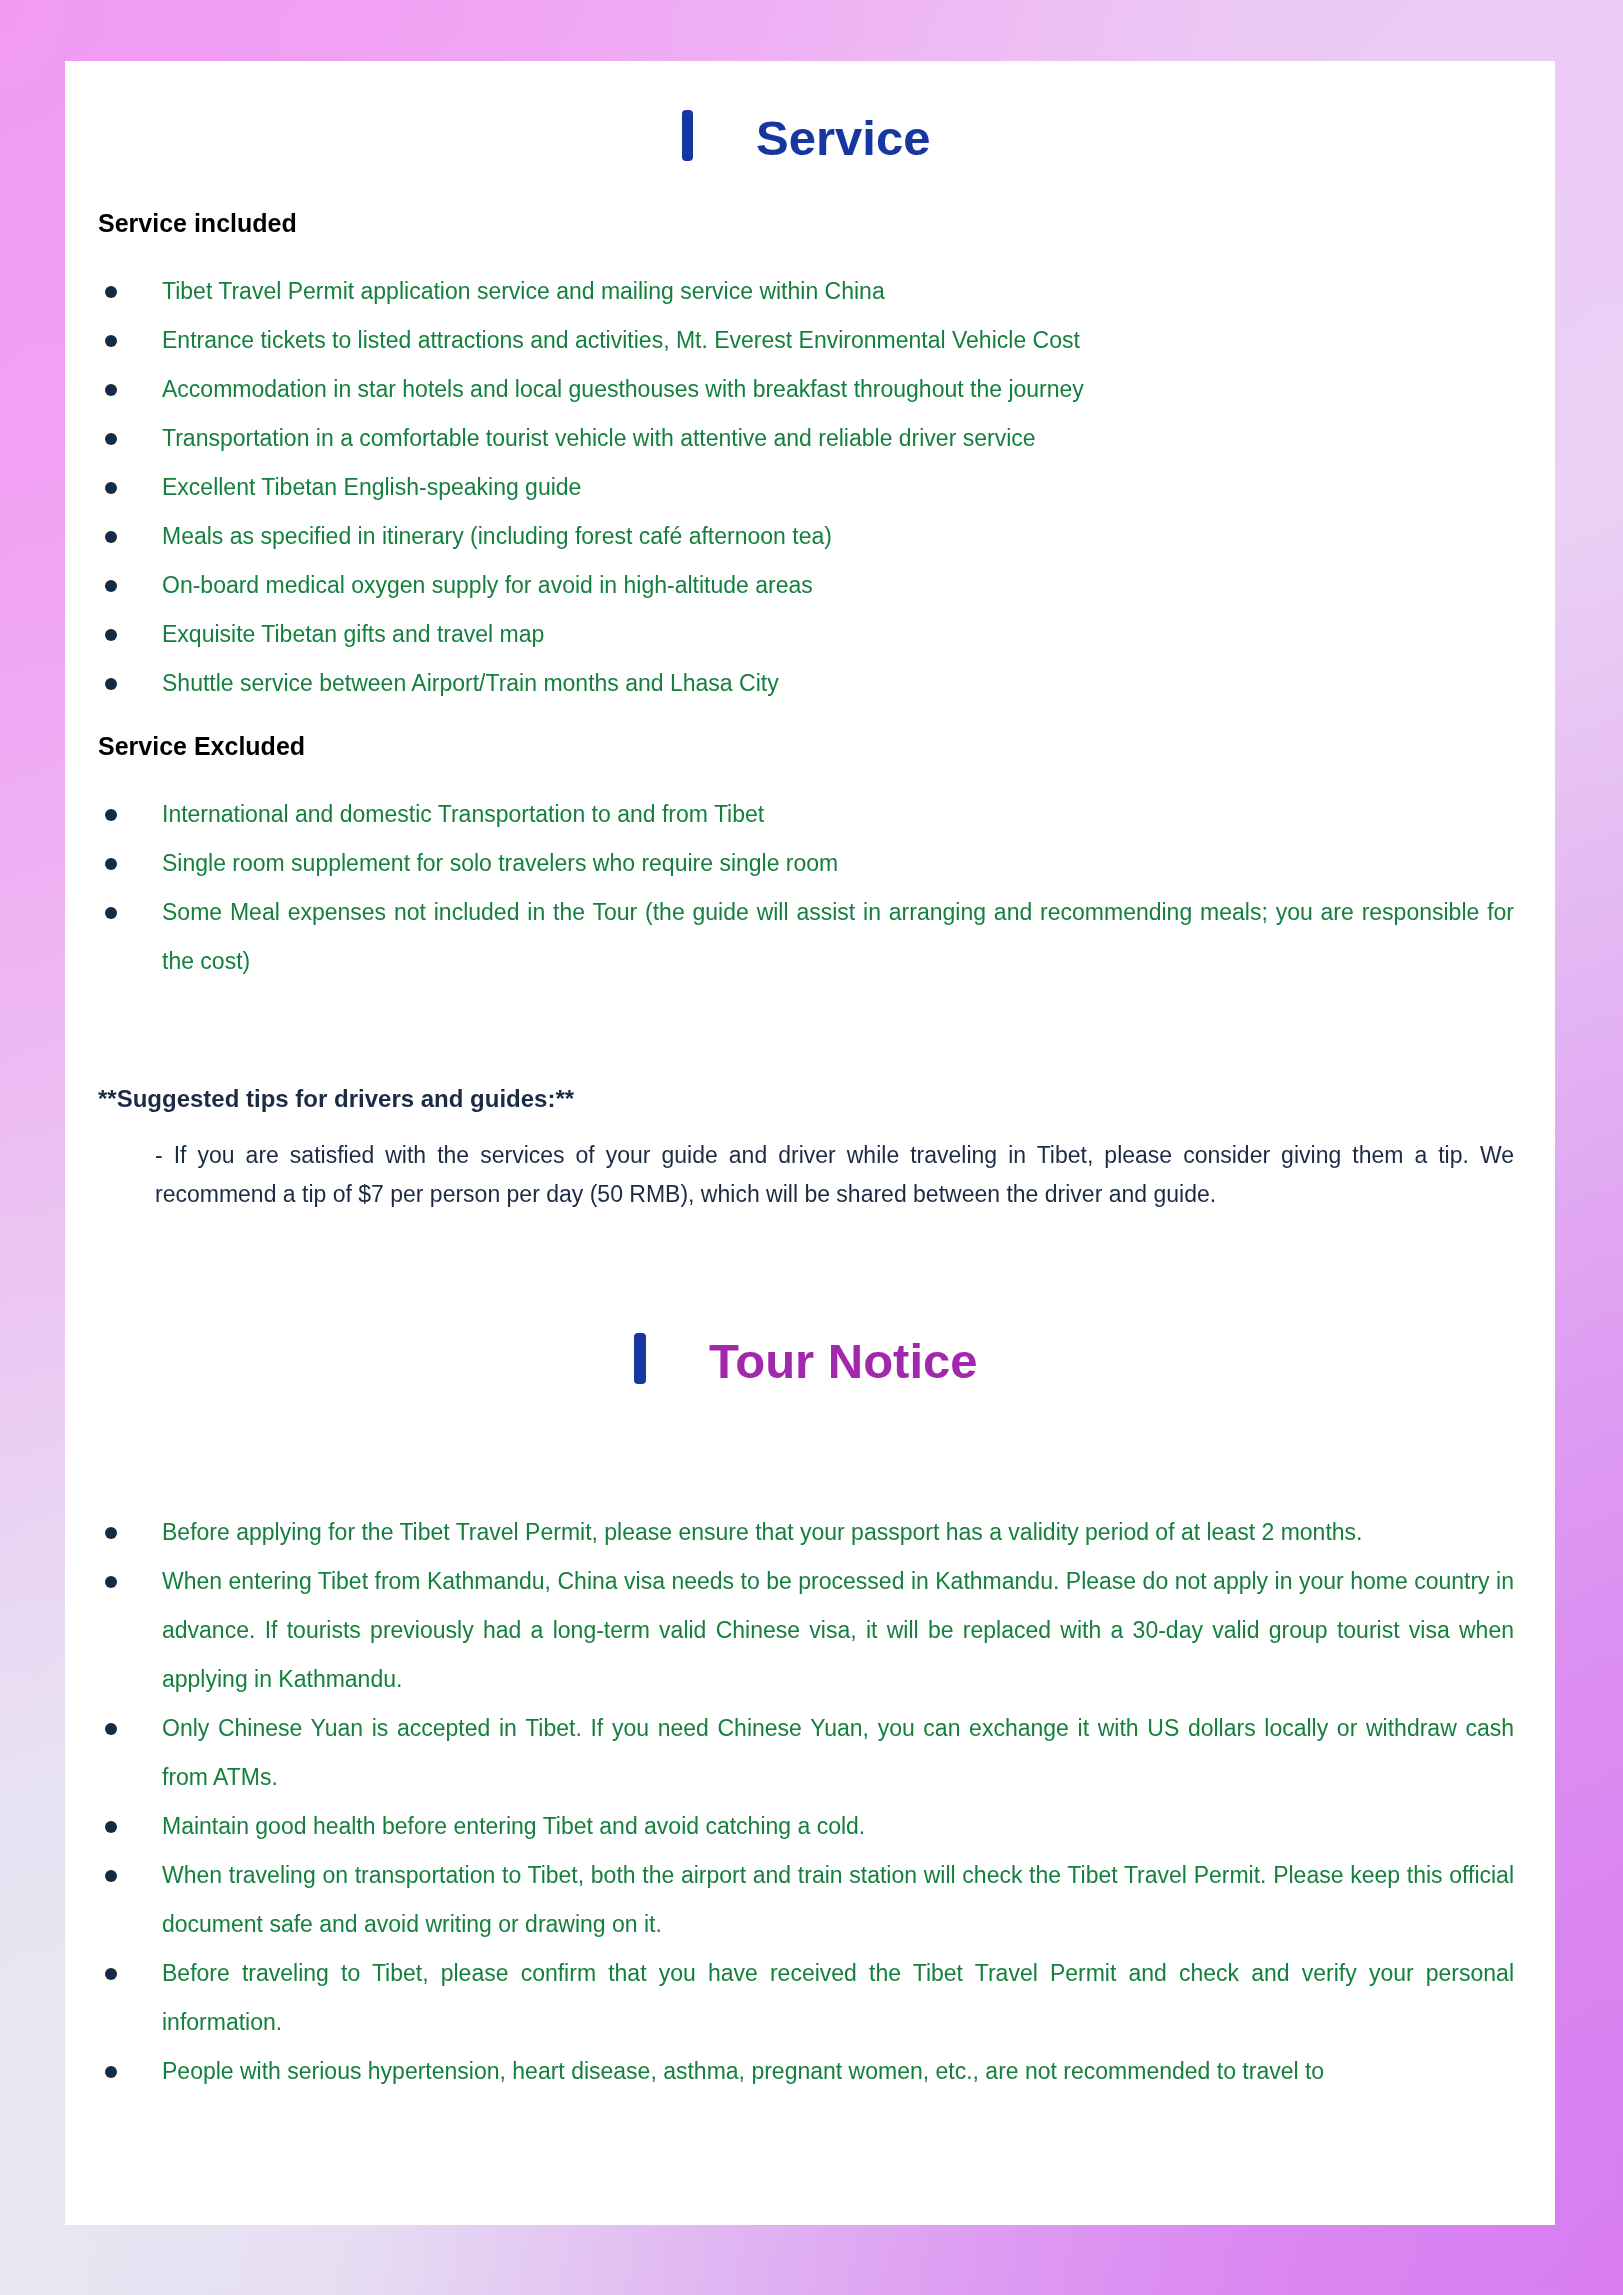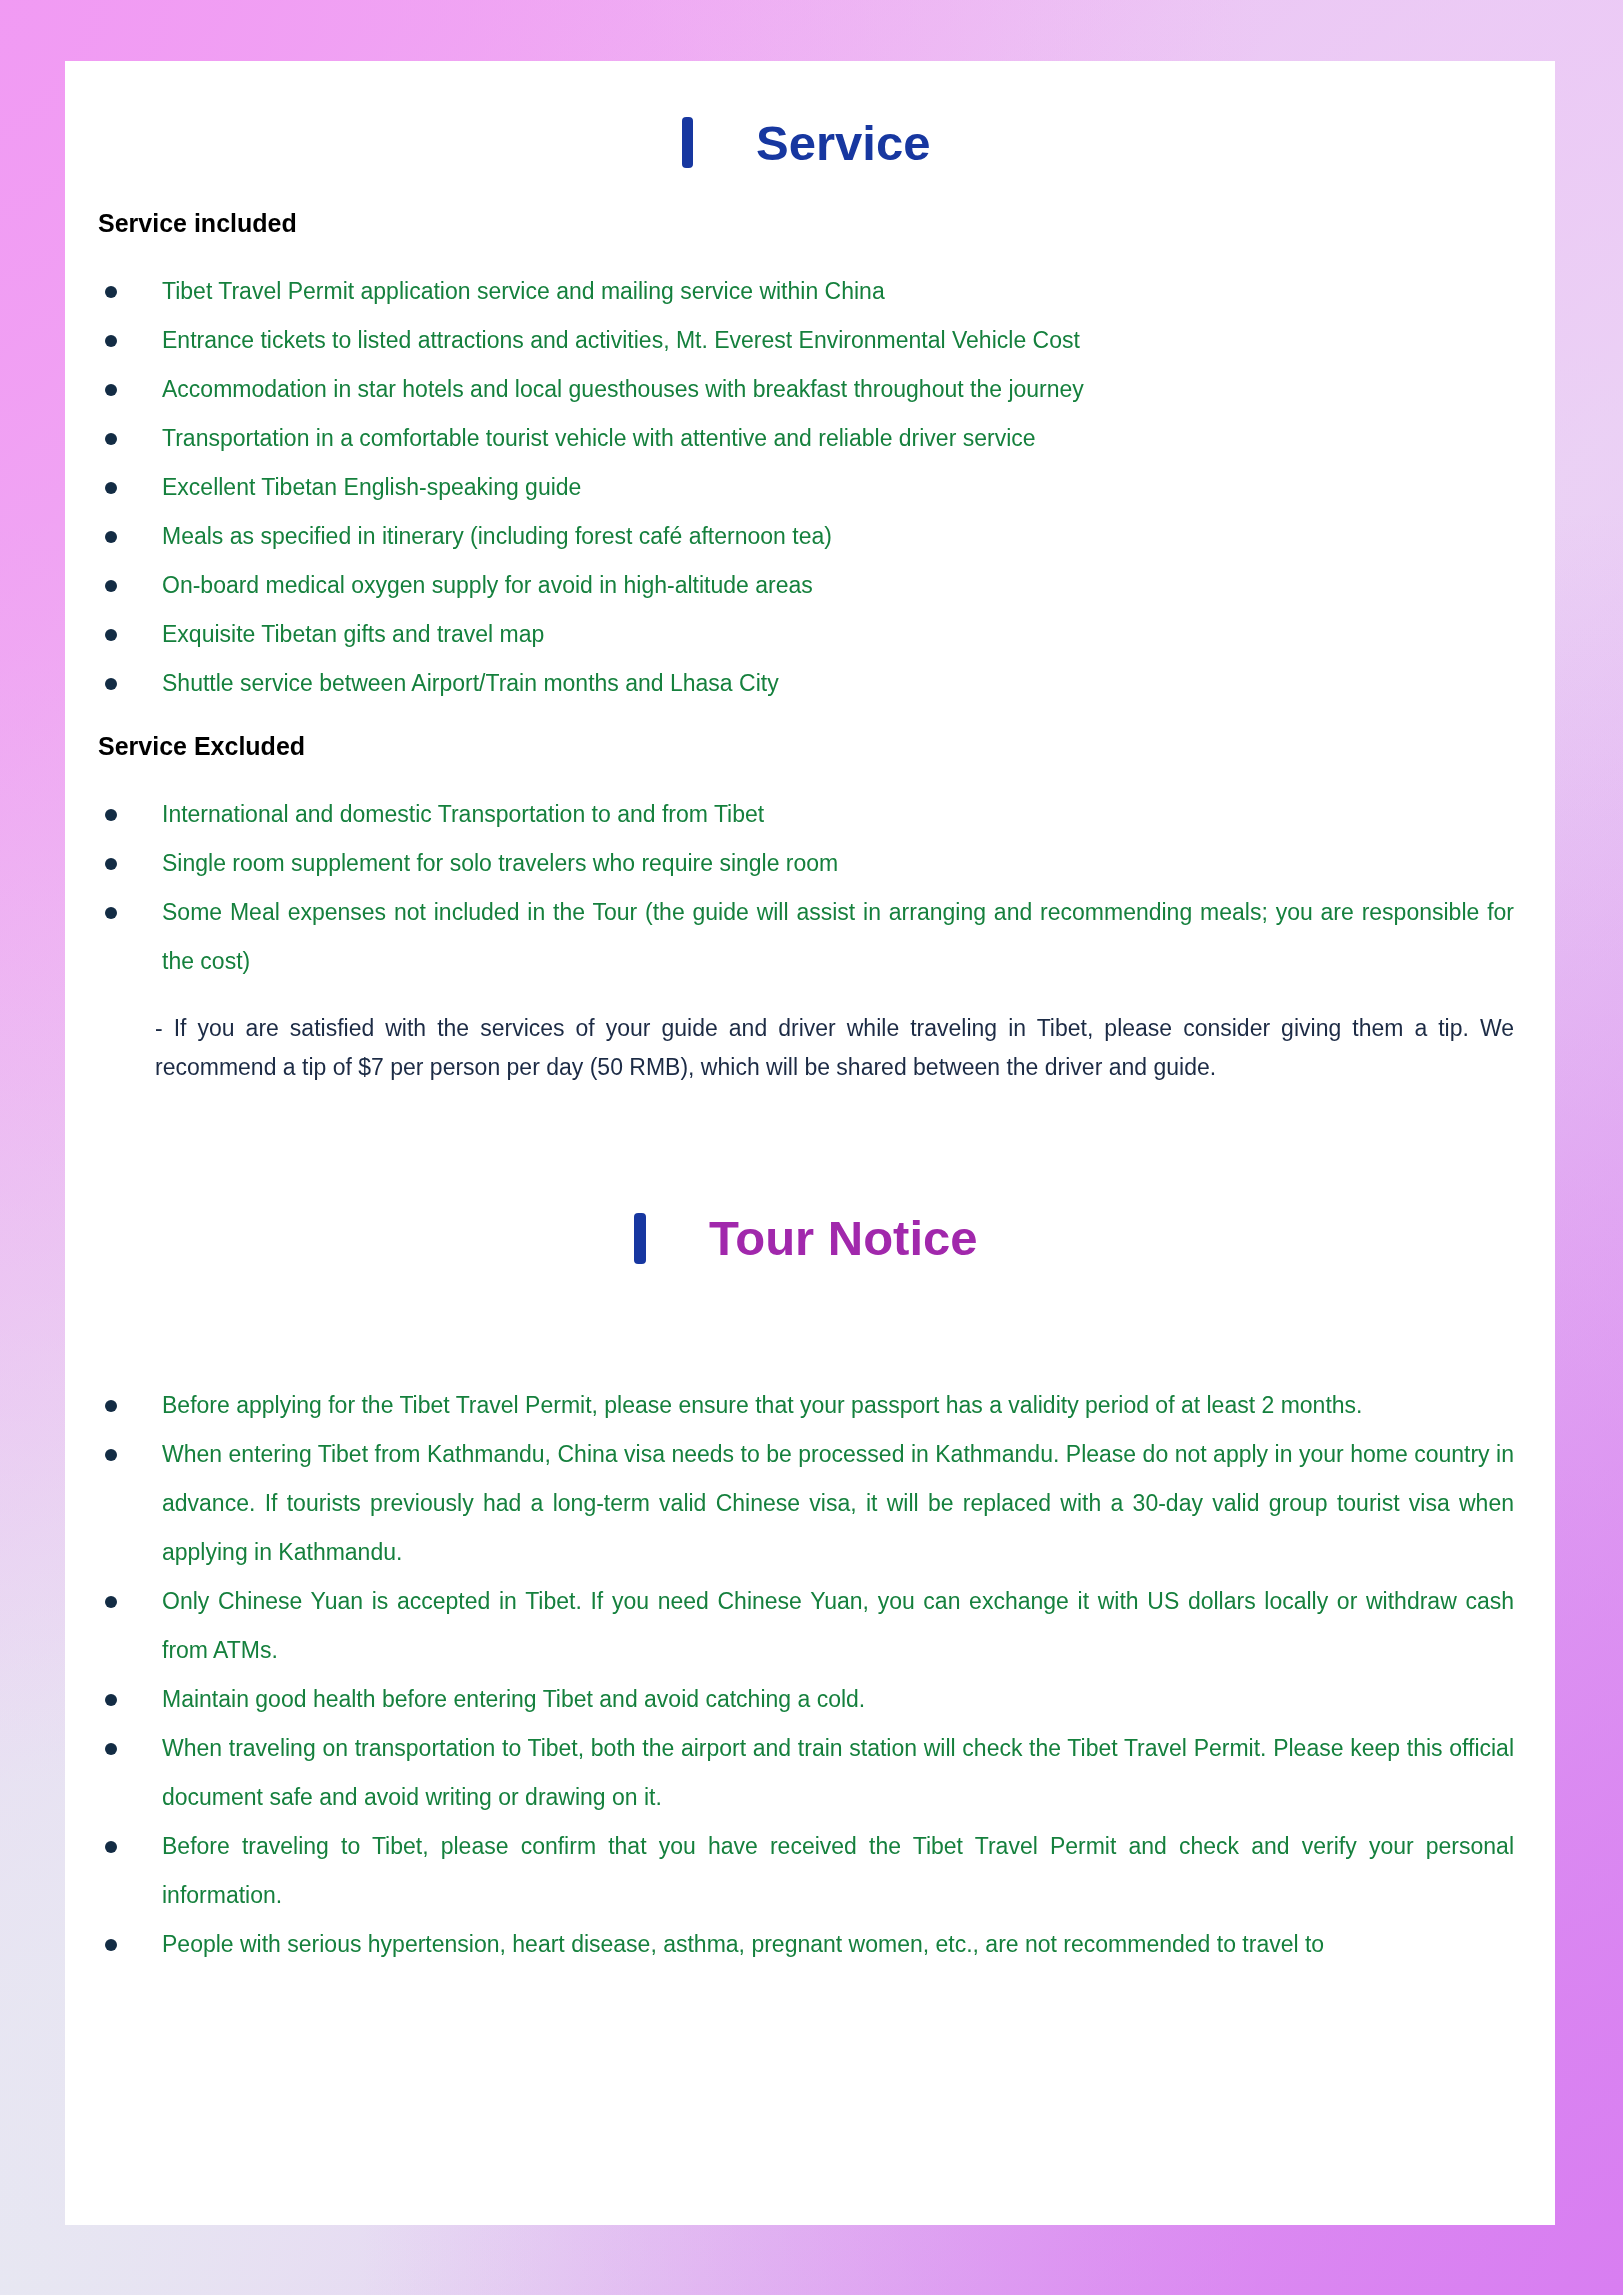--- a/index.html
+++ b/index.html
@@ -22,21 +22,20 @@
     left: 65px; top: 61px; right: 68px; bottom: 70px;
     background: #ffffff;
     box-sizing: border-box;
     padding: 49px 41px 0 33px;
     overflow: hidden;
   }
 
   .title-row {
     display: flex;
     justify-content: center;
-    align-items: center;
     gap: 63px;
     height: 65px;
   }
   .accent-bar {
     width: 11.5px;
     height: 51px;
     border-radius: 4.1px;
     background: #1737a0;
     flex: 0 0 auto;
   }
@@ -137,20 +136,21 @@
 
   <ul class="bullets">
 
       <li>International and domestic Transportation to and from Tibet</li>
 
       <li>Single room supplement for solo travelers who require single room</li>
 
       <li>Some Meal expenses not included in the Tour (the guide will assist in arranging and recommending meals; you are responsible for the cost)</li>
     </ul>
 
+  <div class="tips-heading">**Suggested tips for drivers and guides:**</div>
 
   <div class="tips-body">- If you are satisfied with the services of your guide and driver while traveling in Tibet, please consider giving them a tip. We recommend a tip of $7 per person per day (50 RMB), which will be shared between the driver and guide.</div>
 
   <div class="title-row second">
     <span class="accent-bar"></span>
     <span class="title-text notice">Tour Notice</span>
   </div>
 
   <ul class="bullets notice-list">
 

